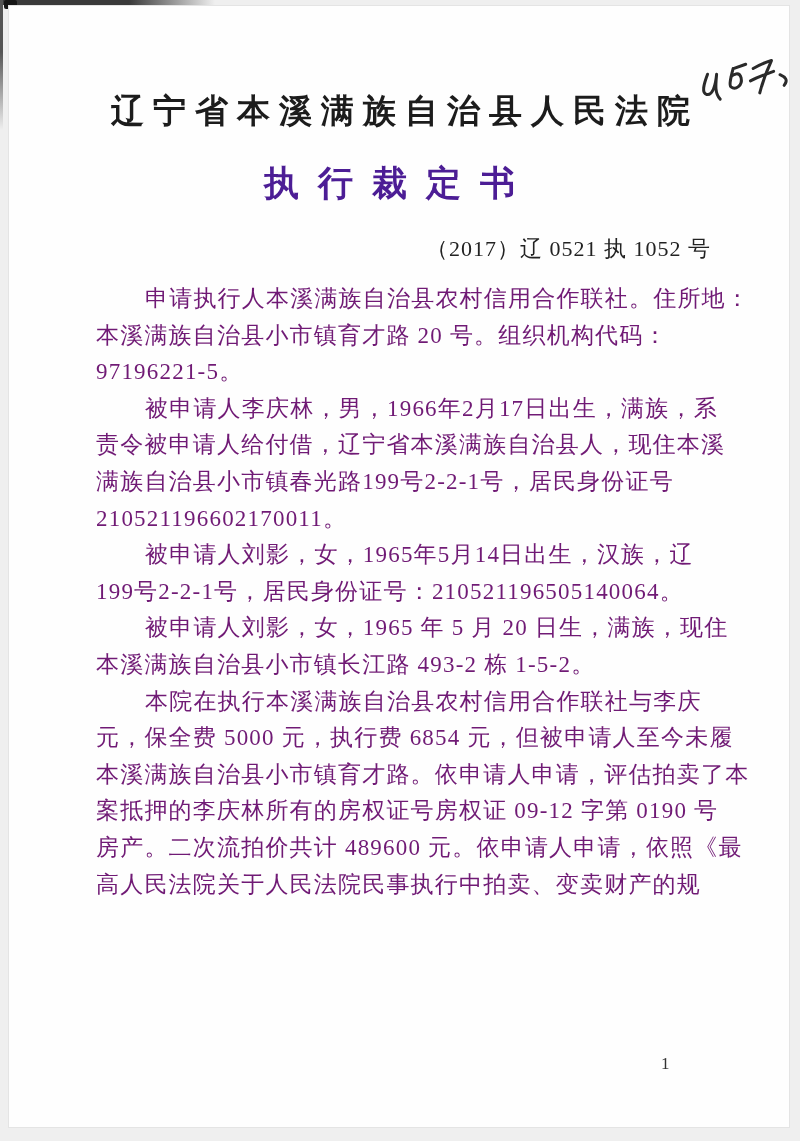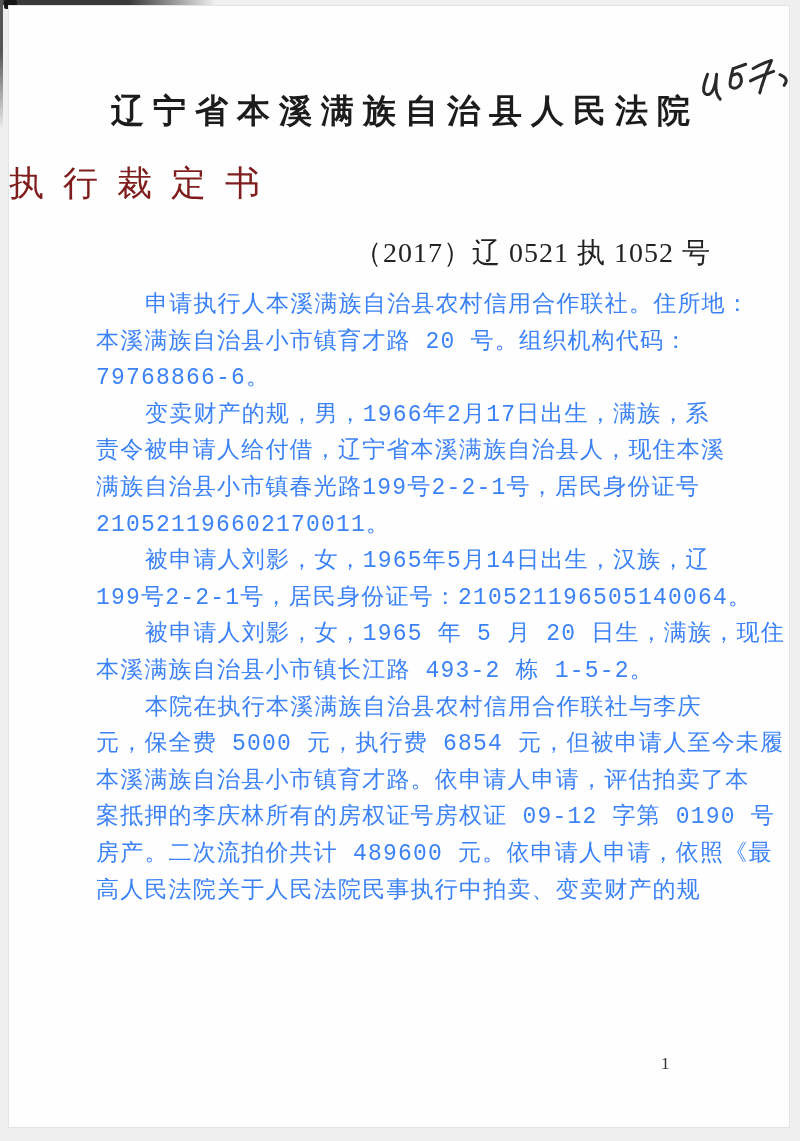--- a/index.html
+++ b/index.html
@@ -58,42 +58,42 @@
     letter-spacing: 9px;
     color: #1c1c1c;
     white-space: nowrap;
     padding-left: 12px;
   }
   .doc-title {
     position: absolute;
     top: 154px;
     left: 0; right: 0;
     margin: 0;
+    text-align: center;
     font-size: 35px;
-    font-weight: normal;
+    font-weight: bold;
     letter-spacing: 19px;
-    color: #7f1d1d;
+    color: #4c1d95;
     white-space: nowrap;
   }
   .case-number {
     position: absolute;
     top: 228px;
     right: 78px;
-    font-size: 28px;
+    font-size: 22px;
     color: #222;
     letter-spacing: 1px;
     white-space: nowrap;
   }
   .doc-body {
     position: absolute;
-    top: 281px;
+    top: 275px;
     left: 87px;
     width: 636px;
-    color: #3b82f6;
-    font-family: Liberation Mono, monospace;
+    color: #701a75;
   }
   .text-line {
     font-size: 23px;
     line-height: 36.6px;
     height: 36.6px;
     letter-spacing: 1.2px;
     white-space: nowrap;
     overflow: visible;
   }
   .text-line.first {
@@ -140,25 +140,25 @@
 
     <h1 class="court-name">辽宁省本溪满族自治县人民法院</h1>
     <h2 class="doc-title">执行裁定书</h2>
     <div class="case-number">（2017）辽 0521 执 1052 号</div>
 
     <div class="doc-body">
 
       <div>
         <div class="text-line first">申请执行人本溪满族自治县农村信用合作联社。住所地：</div>
         <div class="text-line">本溪满族自治县小市镇育才路 20 号。组织机构代码：</div>
-        <div class="text-line">79768866-6。</div>
+        <div class="text-line">97196221-5。</div>
       </div>
 
       <div>
-        <div class="text-line first">变卖财产的规，男，1966年2月17日出生，满族，系</div>
+        <div class="text-line first">被申请人李庆林，男，1966年2月17日出生，满族，系</div>
         <div class="text-line">责令被申请人给付借，辽宁省本溪满族自治县人，现住本溪</div>
         <div class="text-line">满族自治县小市镇春光路199号2-2-1号，居民身份证号</div>
         <div class="text-line">210521196602170011。</div>
       </div>
 
       <div>
         <div class="text-line first">被申请人刘影，女，1965年5月14日出生，汉族，辽</div>
         <div class="text-line">199号2-2-1号，居民身份证号：210521196505140064。</div>
       </div>
 

